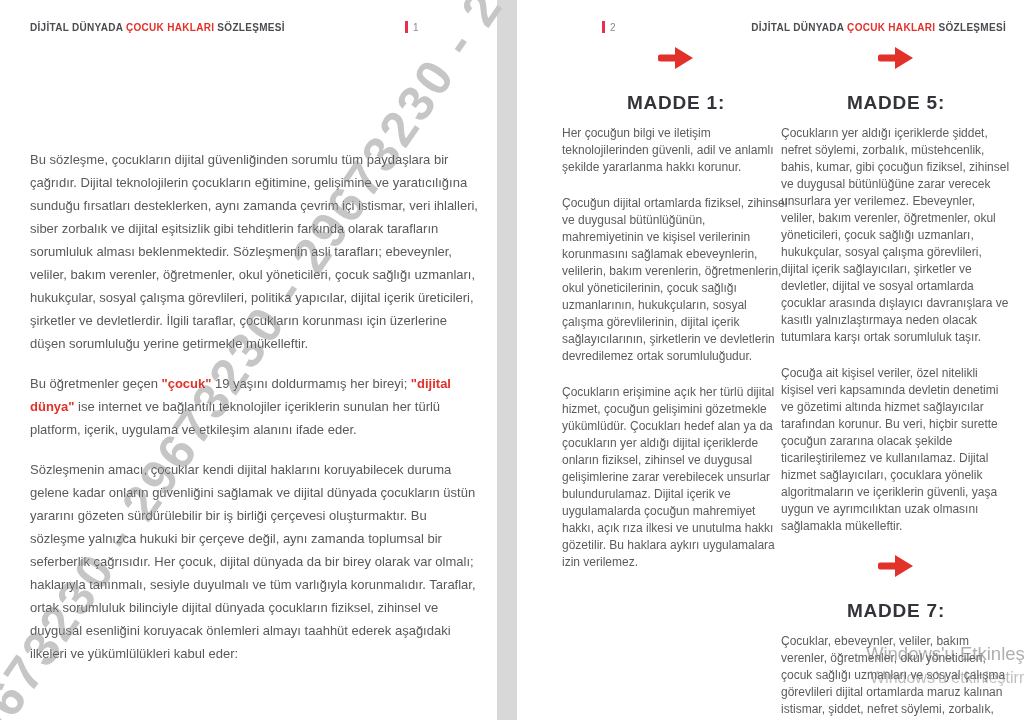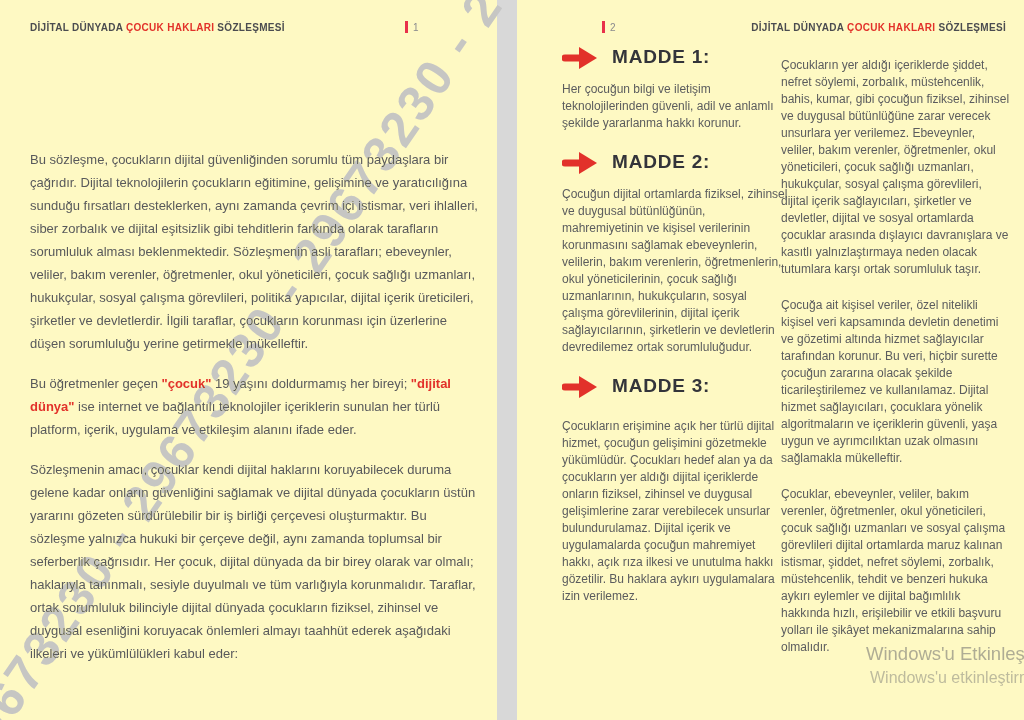--- a/index.html
+++ b/index.html
@@ -4,21 +4,21 @@
 <style>
   * { margin: 0; padding: 0; box-sizing: border-box; }
   html, body { width: 1024px; height: 720px; overflow: hidden; }
   body {
     position: relative;
     background: #d8d8d8;
     font-family: "Liberation Sans", sans-serif;
   }
   .page {
     position: absolute; top: 0; height: 720px;
-    background: #fef9c3; overflow: hidden;
+    background: #ffffff; overflow: hidden;
   }
   .page-left  { left: 0;   width: 497px; }
   .page-right { left: 517px; width: 507px; }
 
   .doc-header {
     position: absolute; top: 22px;
     font-size: 10px; font-weight: 700; letter-spacing: 0.3px;
     color: #4b4c50; white-space: nowrap;
   }
   .doc-header .hl { color: #e2312a; }
@@ -37,21 +37,21 @@
   .left-body p { margin-bottom: 17px; }
   .left-body .rb { color: #e2312a; font-weight: 700; }
 
   .col {
     position: absolute; top: 46px;
   }
   .col-1 { left: 45px;  width: 228px; }
   .col-2 { left: 264px; width: 230px; }
 
   .article { margin-bottom: 19px; }
-  .article-head { display: flex; align-items: flex-start; gap: 14px; }
+  .article-head { display: flex; align-items: center; gap: 22px; flex-direction: column; }
   .article-head h3 {
     font-size: 19px; font-weight: 700; color: #33343a;
     letter-spacing: 0.8px; white-space: nowrap;
   }
   .arrow-icon { flex: 0 0 auto; display: block; }
   .article p {
     margin-top: 11px;
     font-size: 12px; line-height: 17px; color: #5b5c5e;
   }
 
@@ -103,51 +103,51 @@
       <div class="article-head">
         <svg class="arrow-icon" width="36" height="24" viewBox="0 0 36 24">
             <line x1="3" y1="12" x2="21" y2="12" stroke="#e2312a" stroke-width="7" stroke-linecap="round"></line>
             <polygon points="17,1 35,12 17,23" fill="#e2312a"></polygon>
           </svg>
         <h3>MADDE 1:</h3>
       </div>
       <p>Her çocuğun bilgi ve iletişim teknolojilerinden güvenli, adil ve anlamlı şekilde yararlanma hakkı korunur.</p>
     </div>
     <div class="article">
-      <div class="article-head">
-        <svg class="arrow-icon" width="36" height="24" viewBox="0 0 36 24">
-            <line x1="3" y1="12" x2="21" y2="12" stroke="#e2312a" stroke-width="7" stroke-linecap="round"></line>
-            <polygon points="17,1 35,12 17,23" fill="#e2312a"></polygon>
-          </svg>
-        <h3>MADDE 2:</h3>
-      </div>
       <p>Çocuğun dijital ortamlarda fiziksel, zihinsel ve duygusal bütünlüğünün, mahremiyetinin ve kişisel verilerinin korunmasını sağlamak ebeveynlerin, velilerin, bakım verenlerin, öğretmenlerin, okul yöneticilerinin, çocuk sağlığı uzmanlarının, hukukçuların, sosyal çalışma görevlilerinin, dijital içerik sağlayıcılarının, şirketlerin ve devletlerin devredilemez ortak sorumluluğudur.</p>
     </div>
     <div class="article">
-      <div class="article-head">
-        <svg class="arrow-icon" width="36" height="24" viewBox="0 0 36 24">
-            <line x1="3" y1="12" x2="21" y2="12" stroke="#e2312a" stroke-width="7" stroke-linecap="round"></line>
-            <polygon points="17,1 35,12 17,23" fill="#e2312a"></polygon>
-          </svg>
-        <h3>MADDE 3:</h3>
-      </div>
     </div>
     <div class="article">
       <p>Çocukların erişimine açık her türlü dijital hizmet, çocuğun gelişimini gözetmekle yükümlüdür. Çocukları hedef alan ya da çocukların yer aldığı dijital içeriklerde onların fiziksel, zihinsel ve duygusal gelişimlerine zarar verebilecek unsurlar bulundurulamaz. Dijital içerik ve uygulamalarda çocuğun mahremiyet hakkı, açık rıza ilkesi ve unutulma hakkı gözetilir. Bu haklara aykırı uygulamalara izin verilemez.</p>
     </div>
   </div>
 
   <div class="col col-2">
     <div class="article">
+      <div class="article-head">
+        <svg class="arrow-icon" width="36" height="24" viewBox="0 0 36 24">
+            <line x1="3" y1="12" x2="21" y2="12" stroke="#e2312a" stroke-width="7" stroke-linecap="round"></line>
+            <polygon points="17,1 35,12 17,23" fill="#e2312a"></polygon>
+          </svg>
+        <h3>MADDE 5:</h3>
+      </div>
       <p>Çocukların yer aldığı içeriklerde şiddet, nefret söylemi, zorbalık, müstehcenlik, bahis, kumar, gibi çocuğun fiziksel, zihinsel ve duygusal bütünlüğüne zarar verecek unsurlara yer verilemez. Ebeveynler, veliler, bakım verenler, öğretmenler, okul yöneticileri, çocuk sağlığı uzmanları, hukukçular, sosyal çalışma görevlileri, dijital içerik sağlayıcıları, şirketler ve devletler, dijital ve sosyal ortamlarda çocuklar arasında dışlayıcı davranışlara ve kasıtlı yalnızlaştırmaya neden olacak tutumlara karşı ortak sorumluluk taşır.</p>
     </div>
     <div class="article">
       <p>Çocuğa ait kişisel veriler, özel nitelikli kişisel veri kapsamında devletin denetimi ve gözetimi altında hizmet sağlayıcılar tarafından korunur. Bu veri, hiçbir surette çocuğun zararına olacak şekilde ticarileştirilemez ve kullanılamaz. Dijital hizmet sağlayıcıları, çocuklara yönelik algoritmaların ve içeriklerin güvenli, yaşa uygun ve ayrımcılıktan uzak olmasını sağlamakla mükelleftir.</p>
     </div>
     <div class="article">
+      <div class="article-head">
+        <svg class="arrow-icon" width="36" height="24" viewBox="0 0 36 24">
+            <line x1="3" y1="12" x2="21" y2="12" stroke="#e2312a" stroke-width="7" stroke-linecap="round"></line>
+            <polygon points="17,1 35,12 17,23" fill="#e2312a"></polygon>
+          </svg>
+        <h3>MADDE 7:</h3>
+      </div>
       <p>Çocuklar, ebeveynler, veliler, bakım verenler, öğretmenler, okul yöneticileri, çocuk sağlığı uzmanları ve sosyal çalışma görevlileri dijital ortamlarda maruz kalınan istismar, şiddet, nefret söylemi, zorbalık, müstehcenlik, tehdit ve benzeri hukuka aykırı eylemler ve dijital bağımlılık hakkında hızlı, erişilebilir ve etkili başvuru yolları ile şikâyet mekanizmalarına sahip olmalıdır.</p>
     </div>
   </div>
 </div>
 
 <div class="wm-diagonal">29673230 - 29673230 - 29673230 - 29673230</div>
 
 <div class="wm-windows wm-win-1">Windows'u Etkinleştir</div>
 <div class="wm-windows wm-win-2">Windows'u etkinleştirmek</div>
 

